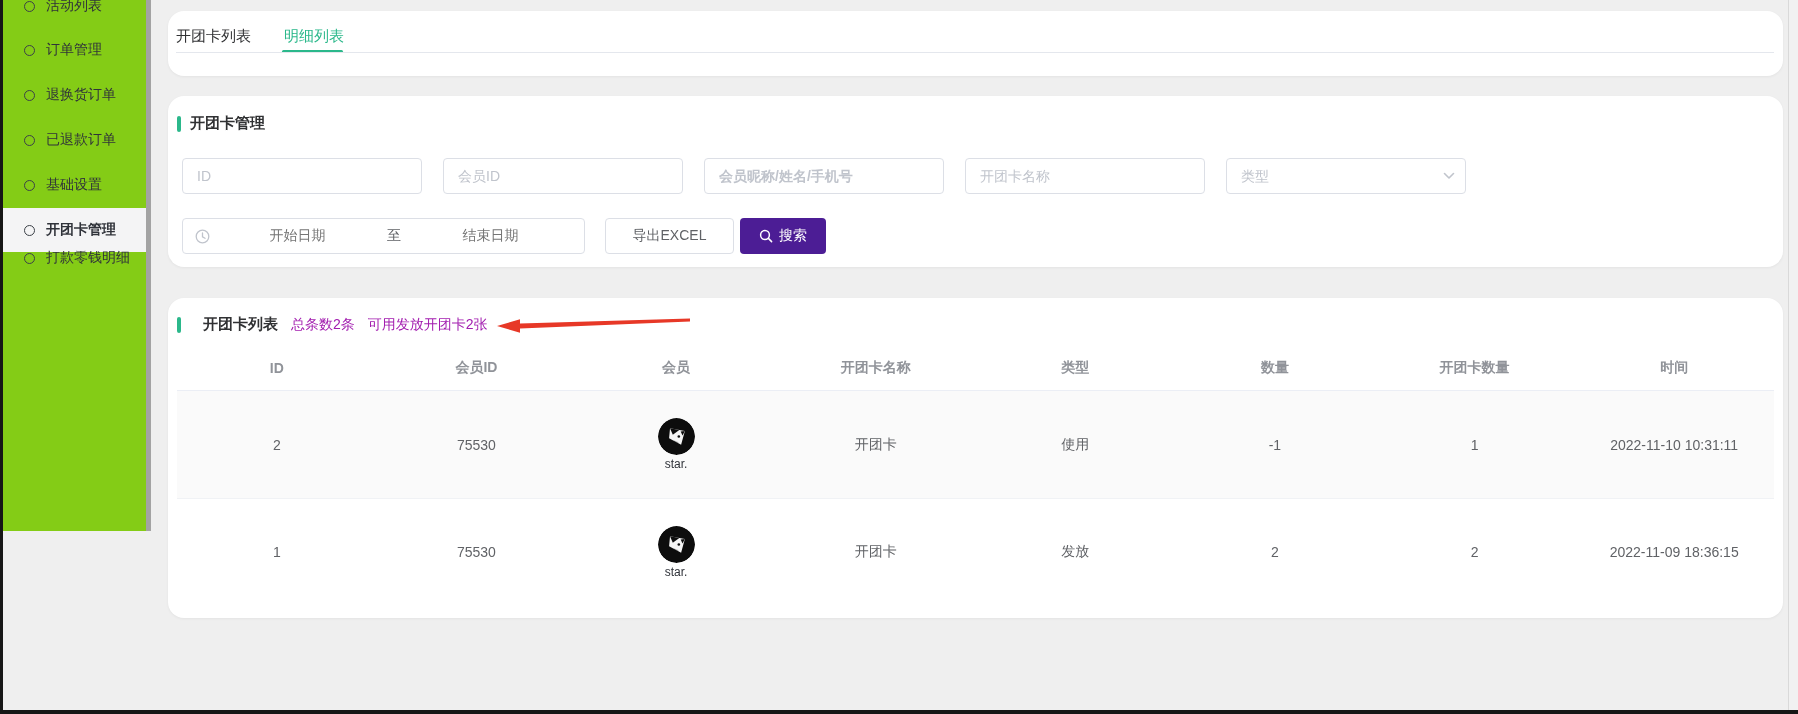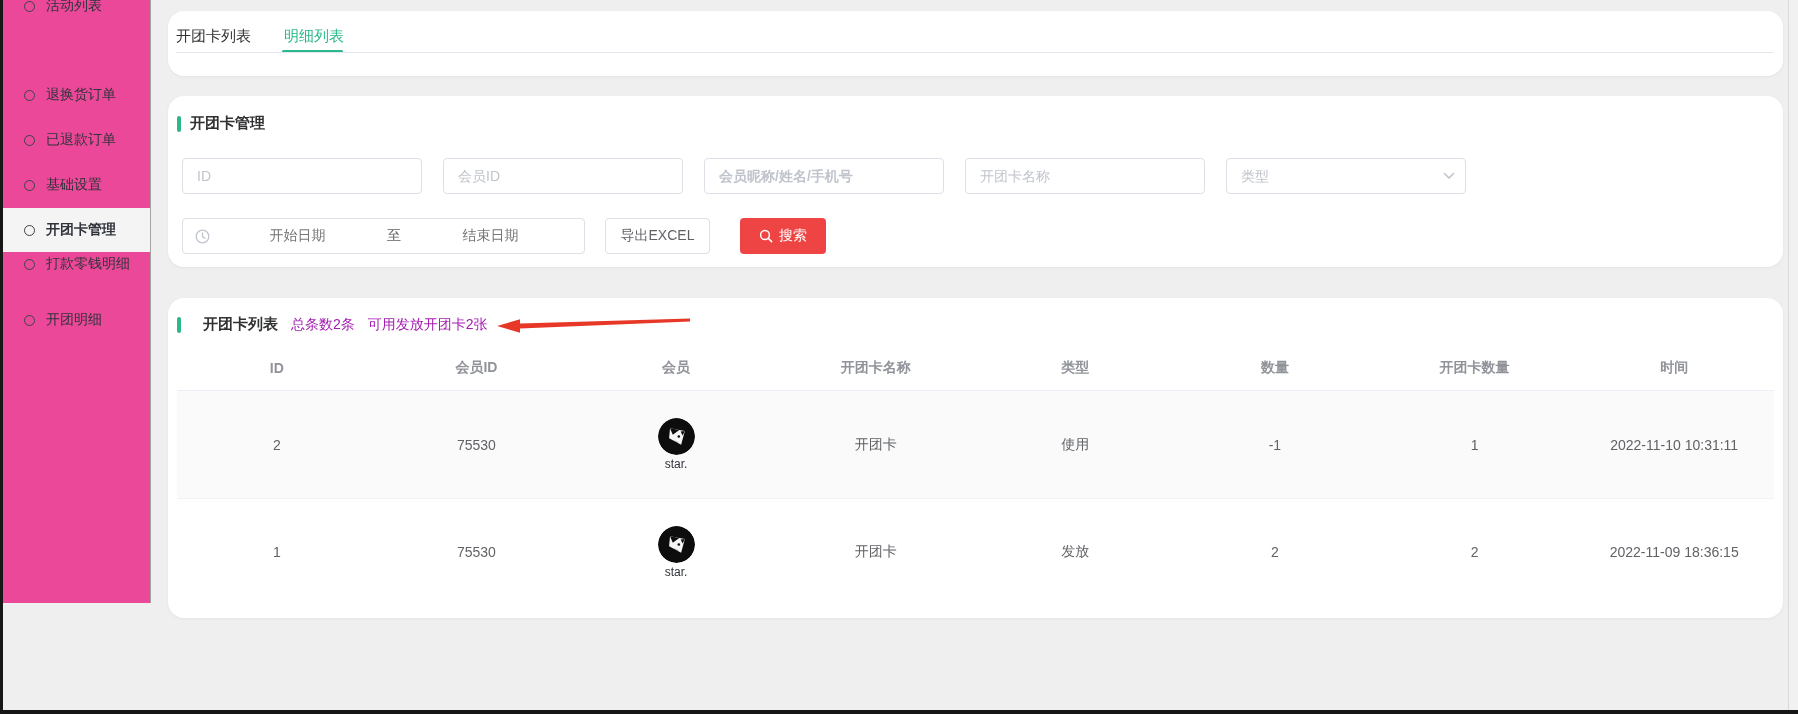--- a/index.html
+++ b/index.html
@@ -8,21 +8,21 @@
     width:1798px; height:714px; position:relative; overflow:hidden;
     background:#efefef;
     font-family:"Liberation Sans","DejaVu Sans",sans-serif;
     color:#303133;
   }
   .edge-left  { position:absolute; left:0; top:0; width:3px; height:714px; background:#161616; z-index:20; }
   .edge-bottom{ position:absolute; left:0; top:710px; width:1798px; height:4px; background:#161616; z-index:20; }
   .scroll-track{ position:absolute; right:0; top:0; width:10px; height:710px; background:#f1f1f1; border-left:1px solid #d9d9d9; z-index:15; }
 
   
-  .sidebar { position:absolute; left:3px; top:0; width:148px; height:603px; background:#ec4899; border-right:1px solid #a3a3a3; z-index:5; }
+  .sidebar { position:absolute; left:3px; top:0; width:148px; height:531px; background:#84cc16; border-right:5px solid #a3a3a3; z-index:5; }
   .side-item {
     position:absolute; left:0; width:100%; height:44px;
     display:flex; align-items:center; gap:11px; padding-left:21px;
     font-size:14px; color:#30333a; cursor:pointer; white-space:nowrap;
   }
   .side-item .dot { width:11px; height:11px; border:1.7px solid #3c4148; border-radius:50%; flex:none; }
   .side-item.active { background:#f4f4f5; font-weight:bold; }
 
   
   .card { position:absolute; left:168px; width:1615px; background:#fff; border-radius:16px; box-shadow:0 1px 3px rgba(0,0,0,0.05); }
@@ -60,29 +60,29 @@
     position:absolute; top:122px; left:14px; width:403px; height:36px;
     border:1px solid #dcdfe6; border-radius:4px; background:#fff;
     display:flex; align-items:center; padding:0 12px; cursor:pointer;
   }
   .date-box .clock { flex:none; margin-right:6px; }
   .date-ph { flex:1; text-align:center; font-size:14px; color:#c0c4cc; background:none; border:none; outline:none; width:120px;
              font-family:Liberation Serif, serif; }
   .date-sep { flex:none; font-size:14px; color:#606266; padding:0 8px; }
 
   .btn-plain {
-    position:absolute; top:122px; left:437px; width:105px; height:36px;
+    position:absolute; top:122px; left:437px; width:129px; height:36px;
     border:1px solid #dcdfe6; border-radius:4px; background:#fff;
     font-size:14px; color:#606266; cursor:pointer;
     display:flex; align-items:center; justify-content:center;
     font-family:"Liberation Sans","DejaVu Sans",sans-serif;
   }
   .btn-primary {
     position:absolute; top:122px; left:572px; width:86px; height:36px;
-    border:none; border-radius:4px; background:#ef4444;
+    border:none; border-radius:4px; background:#4c1d95;
     font-size:14px; color:#ffffff; cursor:pointer;
     display:flex; align-items:center; justify-content:center; gap:6px;
     font-family:"Liberation Sans","DejaVu Sans",sans-serif;
   }
 
   
   .list-head { top:17px; left:9px; gap:13px; }
   .arrow-svg { position:absolute; left:325px; top:18px; width:202px; height:20px; }
 
   .table { position:absolute; left:9px; top:47px; width:1597px; }
@@ -102,43 +102,43 @@
 
 <div class="edge-left"></div>
 <div class="edge-bottom"></div>
 <div class="scroll-track"></div>
 
 <nav class="sidebar">
   <div class="side-item" style="top:-16px">
     <span class="dot"></span>
     <span>活动列表</span>
   </div>
+  <div class="side-item" style="top:28px">
+    <span class="dot"></span>
+    <span>订单管理</span>
+  </div>
   <div class="side-item" style="top:118px">
     <span class="dot"></span>
     <span>已退款订单</span>
   </div>
   <div class="side-item" style="top:73px">
     <span class="dot"></span>
     <span>退换货订单</span>
   </div>
   <div class="side-item" style="top:163px">
     <span class="dot"></span>
     <span>基础设置</span>
   </div>
   <div class="side-item active" style="top:208px">
     <span class="dot"></span>
     <span>开团卡管理</span>
   </div>
-  <div class="side-item" style="top:242px">
+  <div class="side-item" style="top:236px">
     <span class="dot"></span>
     <span>打款零钱明细</span>
-  </div>
-  <div class="side-item" style="top:298px">
-    <span class="dot"></span>
-    <span>开团明细</span>
   </div>
 </nav>
 
 <section class="card card-tabs">
   <div class="tabbar">
     <span class="tab tab-1">开团卡列表</span>
     <span class="tab tab-2">明细列表</span>
     <span class="tab-underline"></span>
     <span class="tab-divider"></span>
   </div>

